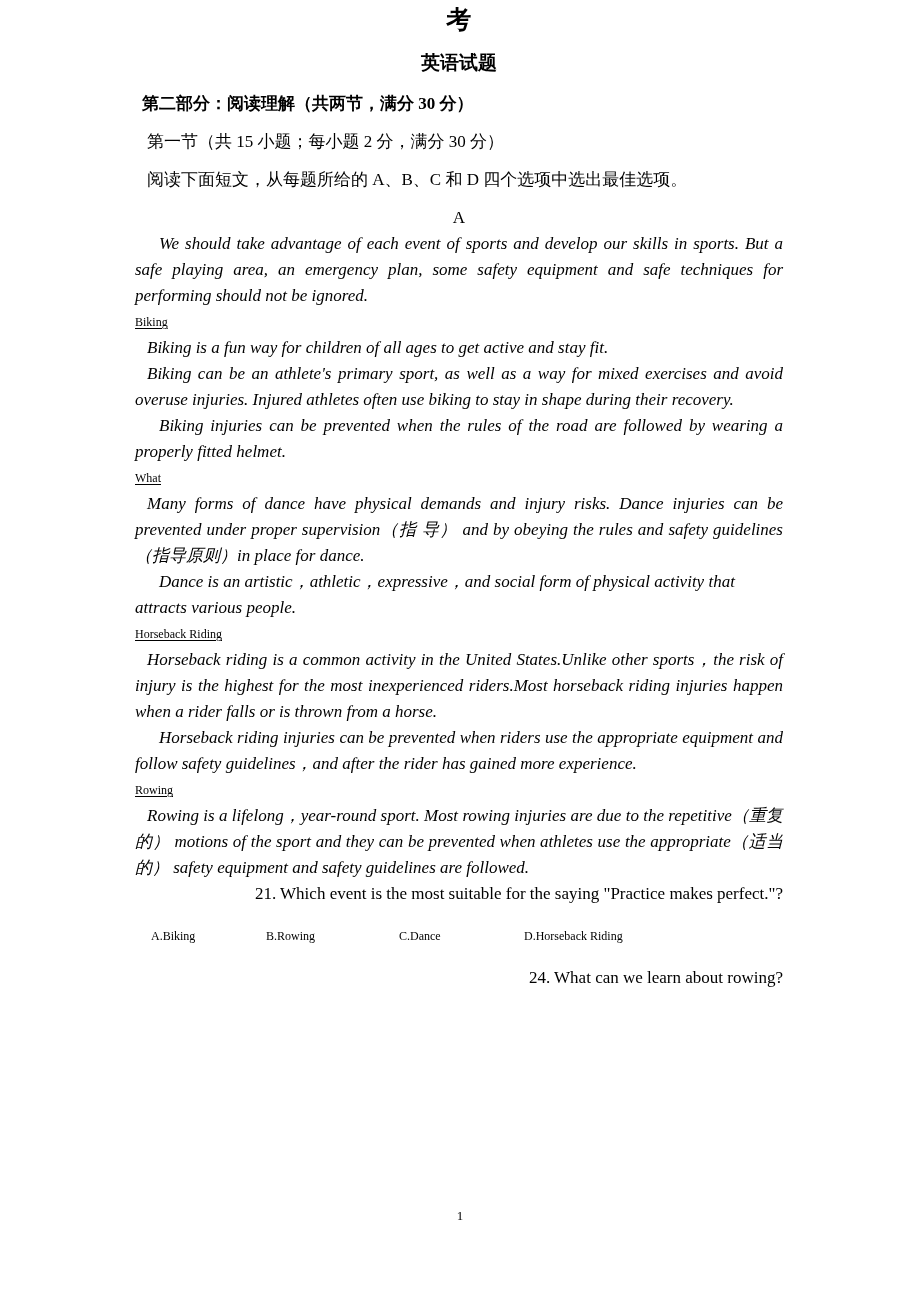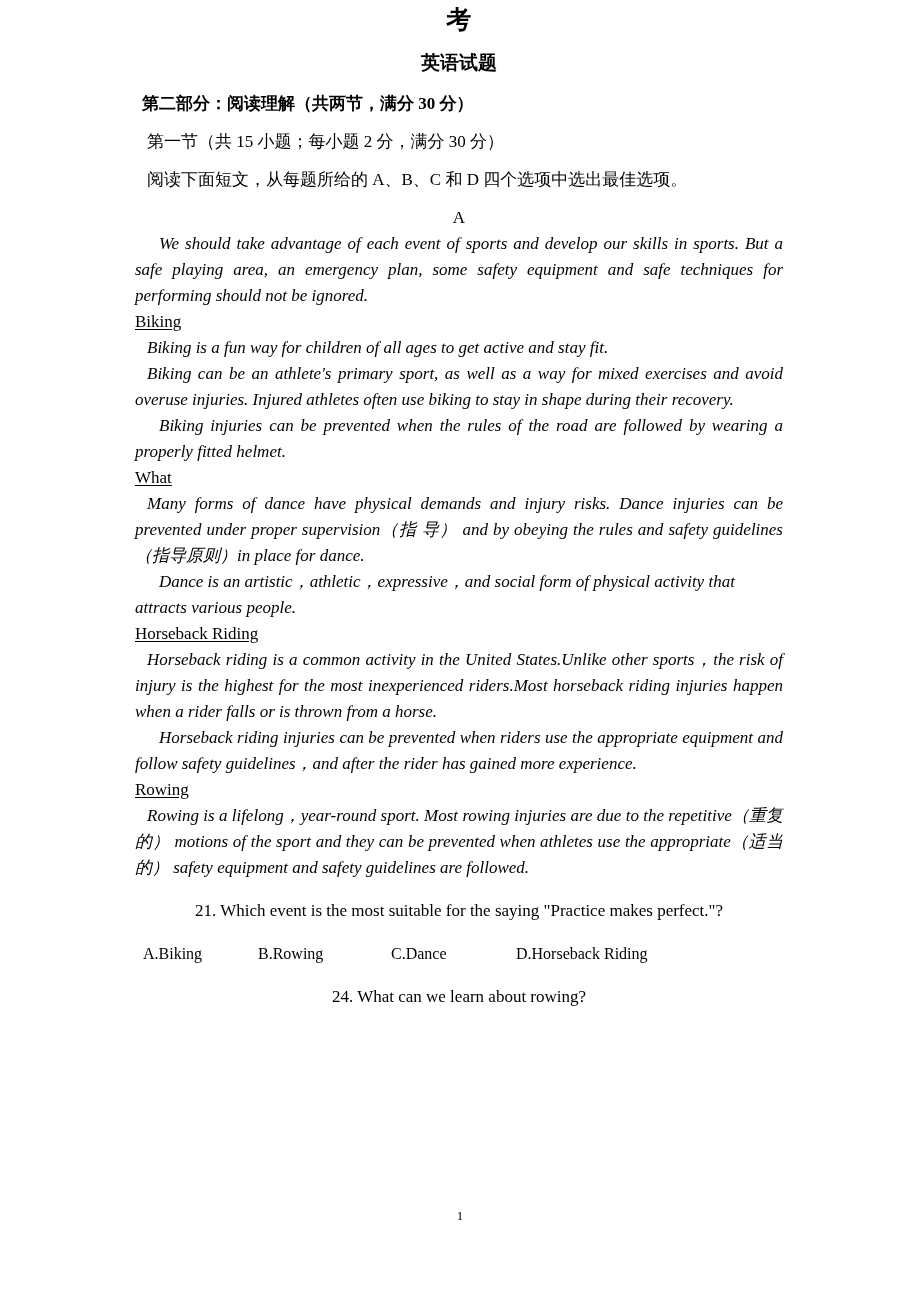--- a/index.html
+++ b/index.html
@@ -80,41 +80,41 @@
     text-align: justify;
     text-justify: inter-word;
     font-style: italic;
   }
   .para.indent1 { text-indent: 24px; }
   .para.indent2 { text-indent: 12px; }
   
   .para.nojust { text-align: left; }
 
   .subhead {
-    font-size: 17px;
+    font-size: 12px;
     line-height: 26px;
     margin: 0;
     text-align: left;
   }
   .subhead span.u {
     text-decoration: underline;
     text-underline-offset: 2px;
   }
 
   
   .question {
     font-size: 17px;
     line-height: 26px;
-    margin: 17px;
-    text-align: center;
+    margin: 0;
+    text-align: right;
   }
   .options {
-    font-size: 16px;
+    font-size: 12px;
     line-height: 26px;
-    margin: 8px;
+    margin: 16px;
     display: block;
     white-space: pre;
   }
   .opt {
     display: inline-block;
   }
   .opt-a { width: 115px; }
   .opt-b { width: 133px; }
   .opt-c { width: 125px; }
   .opt-d { width: auto; }

